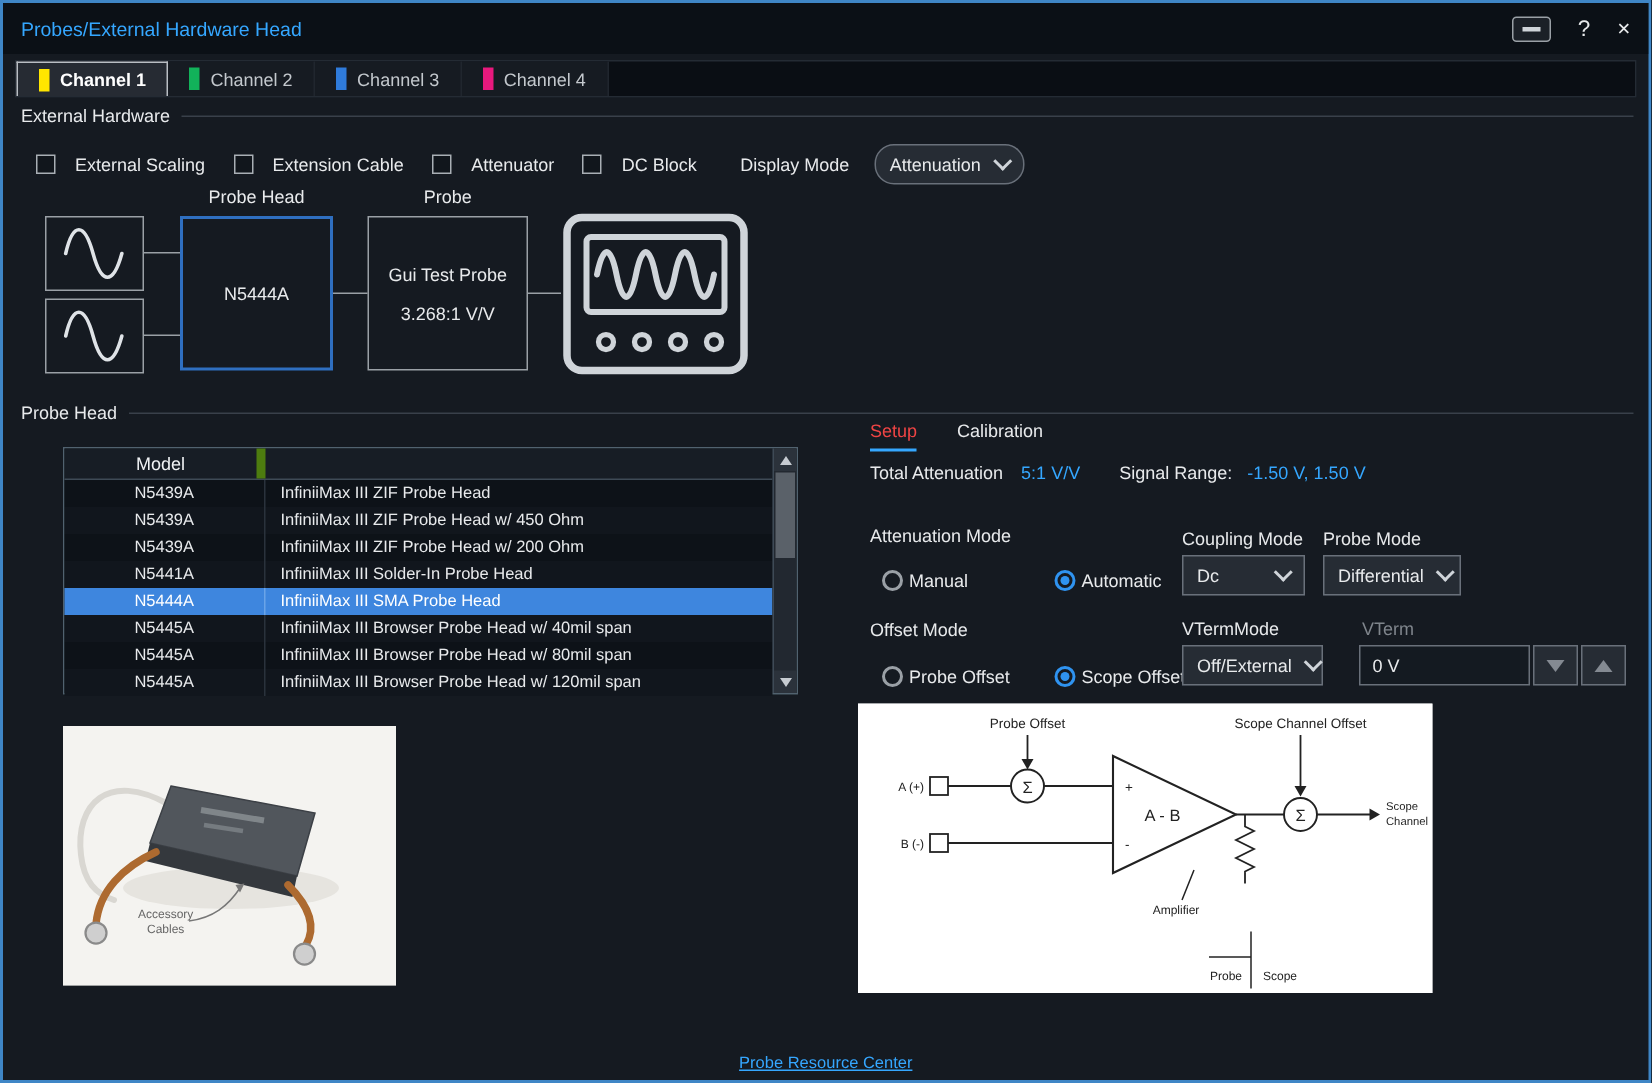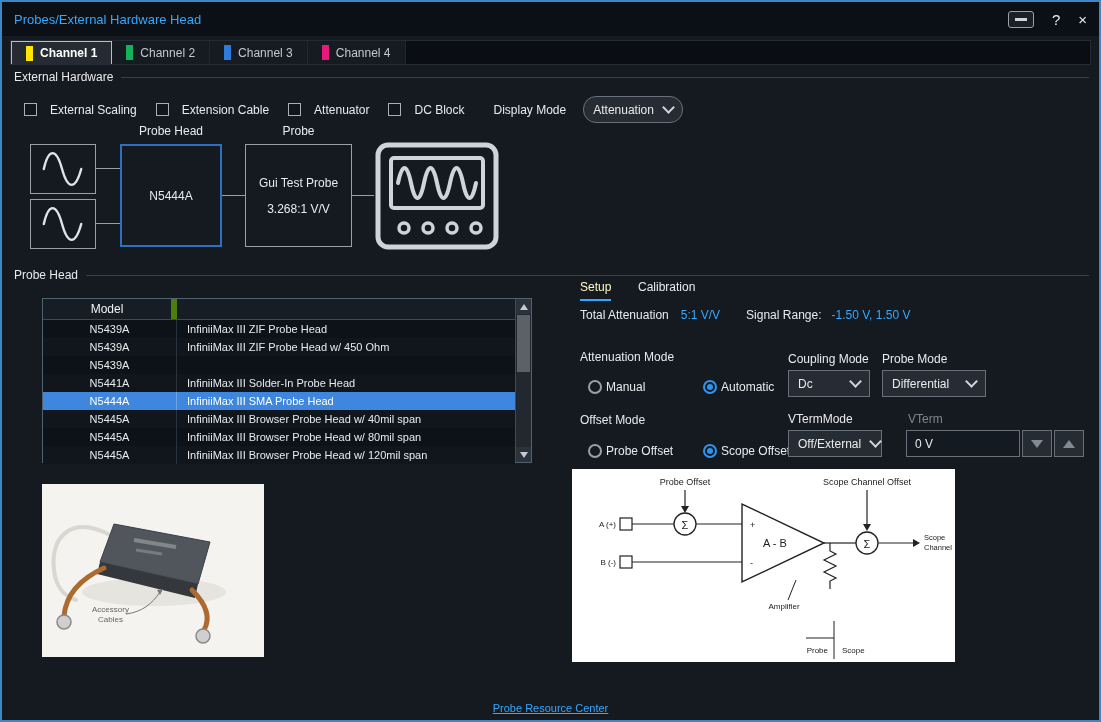--- a/index.html
+++ b/index.html
@@ -72,21 +72,21 @@
   .sb-track { flex:1; position:relative; }
   .sb-thumb { position:absolute; top:1px; left:1px; right:1px; height:57px; background:#5a6169; cursor:grab; }
   .tri-up { width:0; height:0; border-left:4px solid transparent; border-right:4px solid transparent;
     border-bottom:6px solid #c6cbd1; }
   .tri-down { width:0; height:0; border-left:4px solid transparent; border-right:4px solid transparent;
     border-top:6px solid #c6cbd1; }
   
   .photo { position:absolute; left:40px; top:482px; width:222px; height:173px; background:#f4f3f0; }
   
   .mini-tab { position:absolute; cursor:pointer; font-size:12px; padding-bottom:5px; }
-  .mini-tab.active { color:#fef9c3; border-bottom:2px solid #35a7ff; }
+  .mini-tab.active { color:#ef4444; border-bottom:2px solid #35a7ff; }
   .attnrow { position:absolute; left:578px; top:306px; display:flex; align-items:center; }
   .bluev { color:#35a7ff; }
   .plabel { position:absolute; color:#e8eaec; }
   .plabel.dim { color:#7f858c; }
   .radio { position:absolute; display:flex; align-items:center; gap:4px; cursor:pointer; }
   .rb { width:14px; height:14px; border-radius:50%; border:2px solid #9aa0a6; background:transparent;
     position:relative; flex:none; }
   .rb.on { border-color:#2f93f0; }
   .rb.on::after { content:""; position:absolute; left:2px; top:2px; width:6px; height:6px;
     border-radius:50%; background:#2f93f0; }
@@ -220,20 +220,21 @@
       <div class="row">
         <span class="c-model">N5439A</span>
         <span class="c-desc">InfiniiMax III ZIF Probe Head</span>
       </div>
       <div class="row">
         <span class="c-model">N5439A</span>
         <span class="c-desc">InfiniiMax III ZIF Probe Head w/ 450 Ohm</span>
       </div>
       <div class="row">
         <span class="c-model">N5439A</span>
+        <span class="c-desc">InfiniiMax III ZIF Probe Head w/ 200 Ohm</span>
       </div>
       <div class="row">
         <span class="c-model">N5441A</span>
         <span class="c-desc">InfiniiMax III Solder-In Probe Head</span>
       </div>
       <div class="row selected">
         <span class="c-model">N5444A</span>
         <span class="c-desc">InfiniiMax III SMA Probe Head</span>
       </div>
       <div class="row">
@@ -301,21 +302,21 @@
     <span class="rb on"></span>
     <span>Automatic</span>
   </label>
 
   <div class="plabel" style="left:786px; top:350px;">Coupling Mode</div>
   <div class="plabel" style="left:880px; top:350px;">Probe Mode</div>
   <div class="dropdown" style="position:absolute; left:786px; top:368px; width:82px;">
     <span>Dc</span>
     <span class="chev"></span>
   </div>
-  <div class="dropdown" style="position:absolute; left:880px; top:368px; width:104px;">
+  <div class="dropdown" style="position:absolute; left:880px; top:368px; width:92px;">
     <span>Differential</span>
     <span class="chev"></span>
   </div>
 
   <div class="plabel" style="left:578px; top:411px;">Offset Mode</div>
   <label class="radio" style="left:586px; top:442px;">
     <span class="rb"></span>
     <span>Probe Offset</span>
   </label>
   <label class="radio" style="left:701px; top:442px;">

